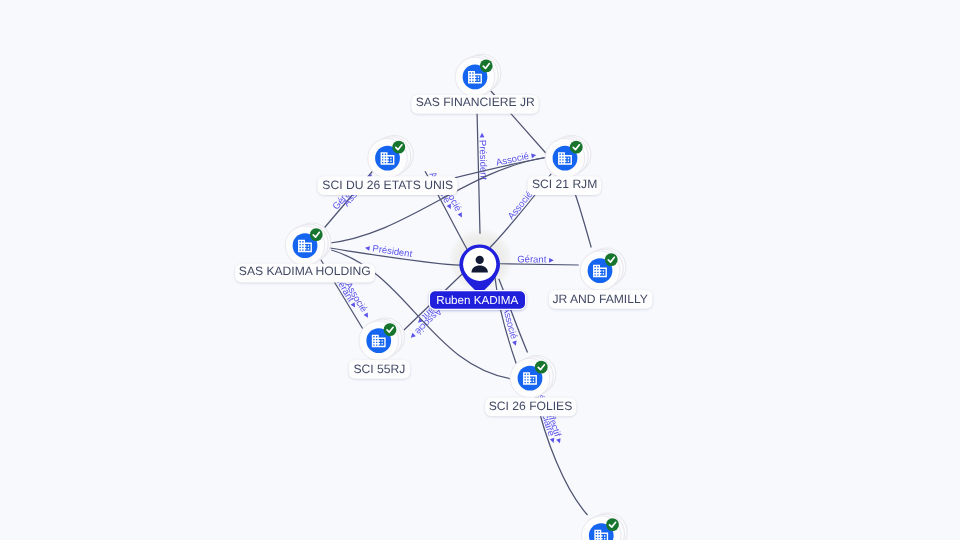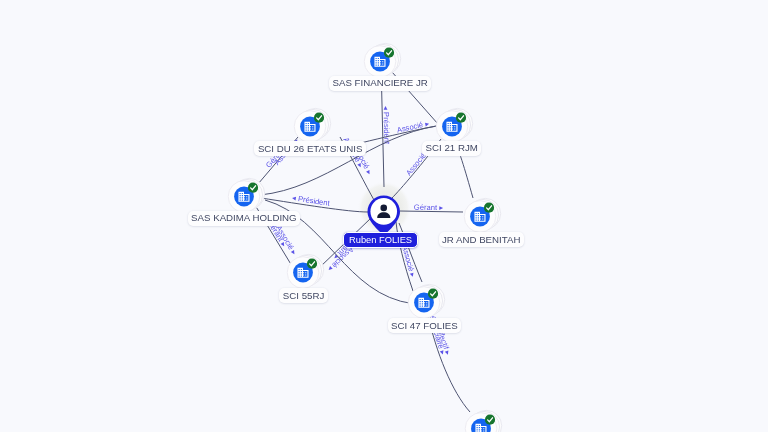--- a/index.html
+++ b/index.html
@@ -185,18 +185,18 @@
   <circle cx="17.75" cy="16.4" r="13.3" fill="#fff"></circle>
   <circle cx="17.75" cy="12.9" r="3.3" fill="#131a33"></circle>
   <path d="M11.2 22.9 C11.2 19.1 14.2 17.3 17.75 17.3 C21.3 17.3 24.3 19.1 24.3 22.9 Z" fill="#131a33"></path>
 </svg></div>
     </div>
   <div id="labels">
       <div class="nlabel" style="left: 329px; top: 75.7px;">SAS FINANCIERE JR</div>
       <div class="nlabel" style="left: 254.4px; top: 141.1px; text-align: right;">SCI DU 26 ETATS UNIS</div>
       <div class="nlabel" style="left: 422.1px; top: 140.8px; text-align: right;">SCI 21 RJM</div>
       <div class="nlabel" style="left: 187.6px; top: 210.6px;">SAS KADIMA HOLDING</div>
-      <div class="nlabel" style="left: 438.5px; top: 232.1px;">JR AND BENITAH</div>
+      <div class="nlabel" style="left: 438.5px; top: 232.1px;">JR AND FAMILLY</div>
       <div class="nlabel" style="left: 279.3px; top: 287.9px; text-align: right;">SCI 55RJ</div>
-      <div class="nlabel" style="left: 387.5px; top: 317.9px;">SCI 47 FOLIES</div>
-      <div class="clabel" style="left: 343px; top: 232px;">Ruben FOLIES</div>
+      <div class="nlabel" style="left: 387.5px; top: 317.9px;">SCI 26 FOLIES</div>
+      <div class="clabel" style="left: 343px; top: 232px;">Ruben KADIMA</div>
     </div>
 </div>
 
 </body></html>

